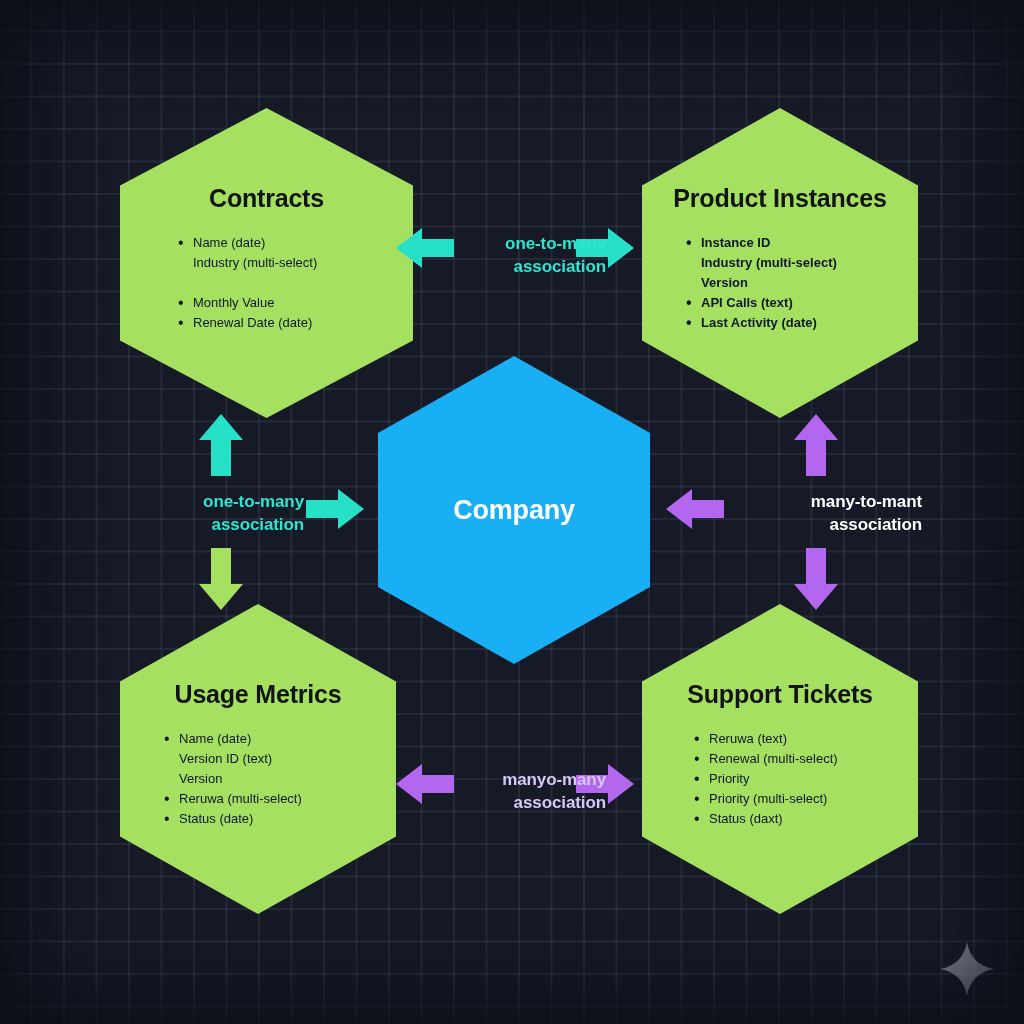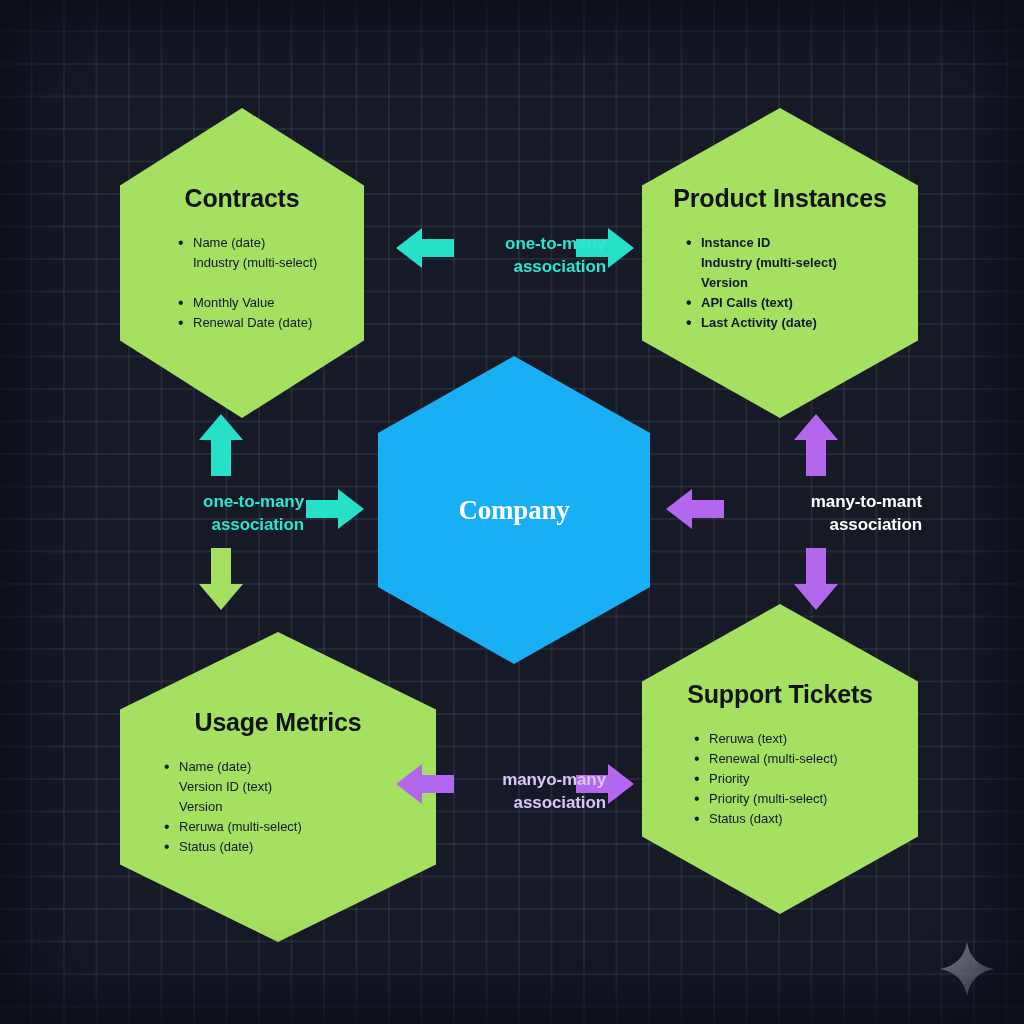--- a/index.html
+++ b/index.html
@@ -46,21 +46,20 @@
   .hex-title {
     font-size:25px;
     font-weight:bold;
     letter-spacing:-0.2px;
     text-align:center;
     white-space:nowrap;
   }
   .hex.blue .hex-title {
     color:#ffffff;
     font-size:27px;
-    font-family:Liberation Serif, serif;
   }
 
   .hex-fields {
     list-style:none;
     font-size:13px;
     line-height:20px;
     color:#0f172a;
   }
   .hex-fields li {
     position:relative;
@@ -70,23 +69,23 @@
   .hex-fields li.bulleted::before {
     content:"\2022";
     position:absolute;
     left:0; top:-0.5px;
     font-size:16px;
     line-height:20px;
   }
   .hex-fields li.spacer { height:20px; }
 
   
-  #node-contracts        { left:120px; top:108px;  width:244px; height:310px; }
+  #node-contracts        { left:120px; top:108px;  width:293px; height:310px; }
   #node-product          { left:642px; top:108px;  width:276px; height:310px; }
-  #node-usage            { left:120px; top:632px;  width:316px; height:310px; }
+  #node-usage            { left:120px; top:604px;  width:276px; height:310px; }
   #node-tickets          { left:642px; top:604px;  width:276px; height:310px; }
   #node-company          { left:378px; top:356px;  width:272px; height:308px;
                            justify-content:center; }
 
   #node-contracts .hex-title,
   #node-product   .hex-title,
   #node-usage     .hex-title,
   #node-tickets   .hex-title { margin-top:76px; }
 
   #node-contracts .hex-fields,

